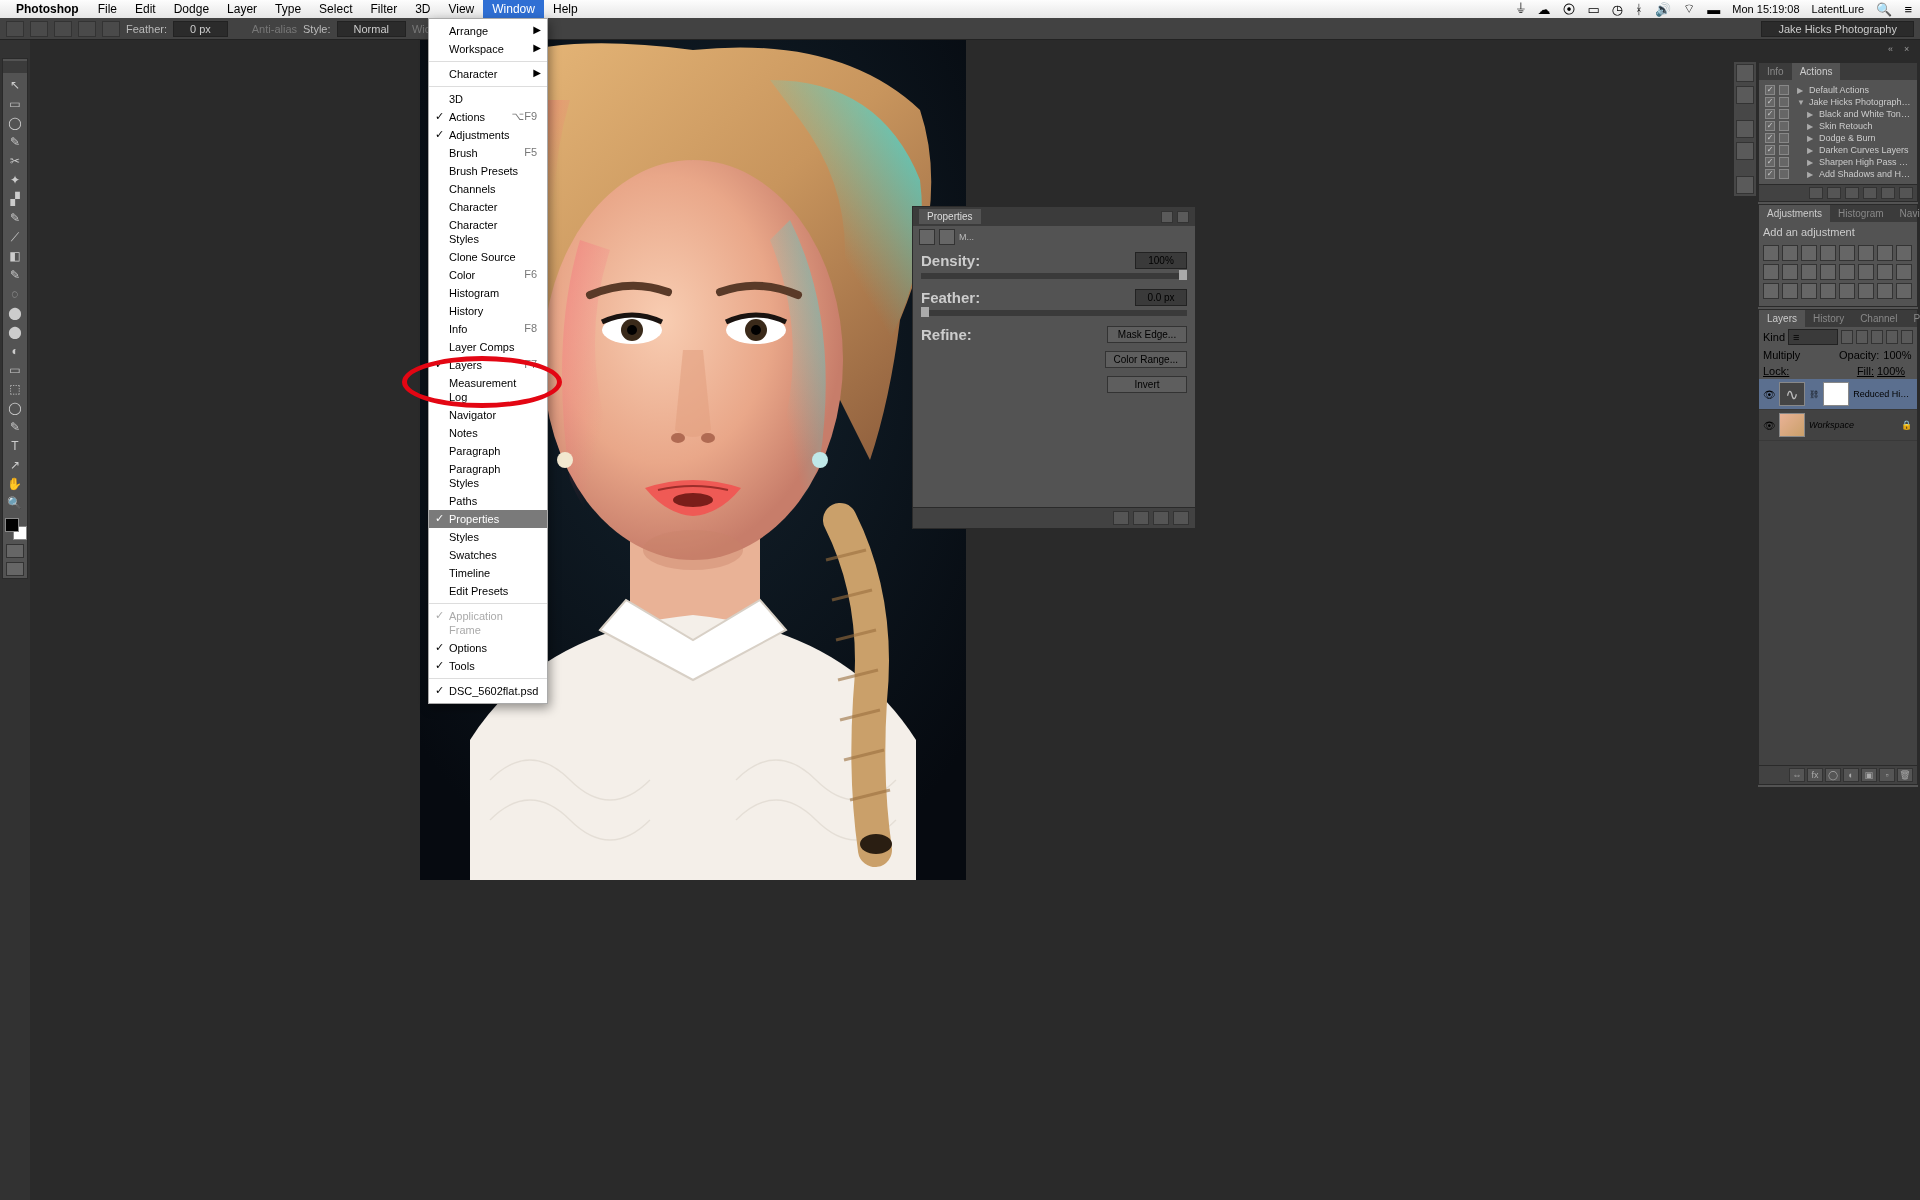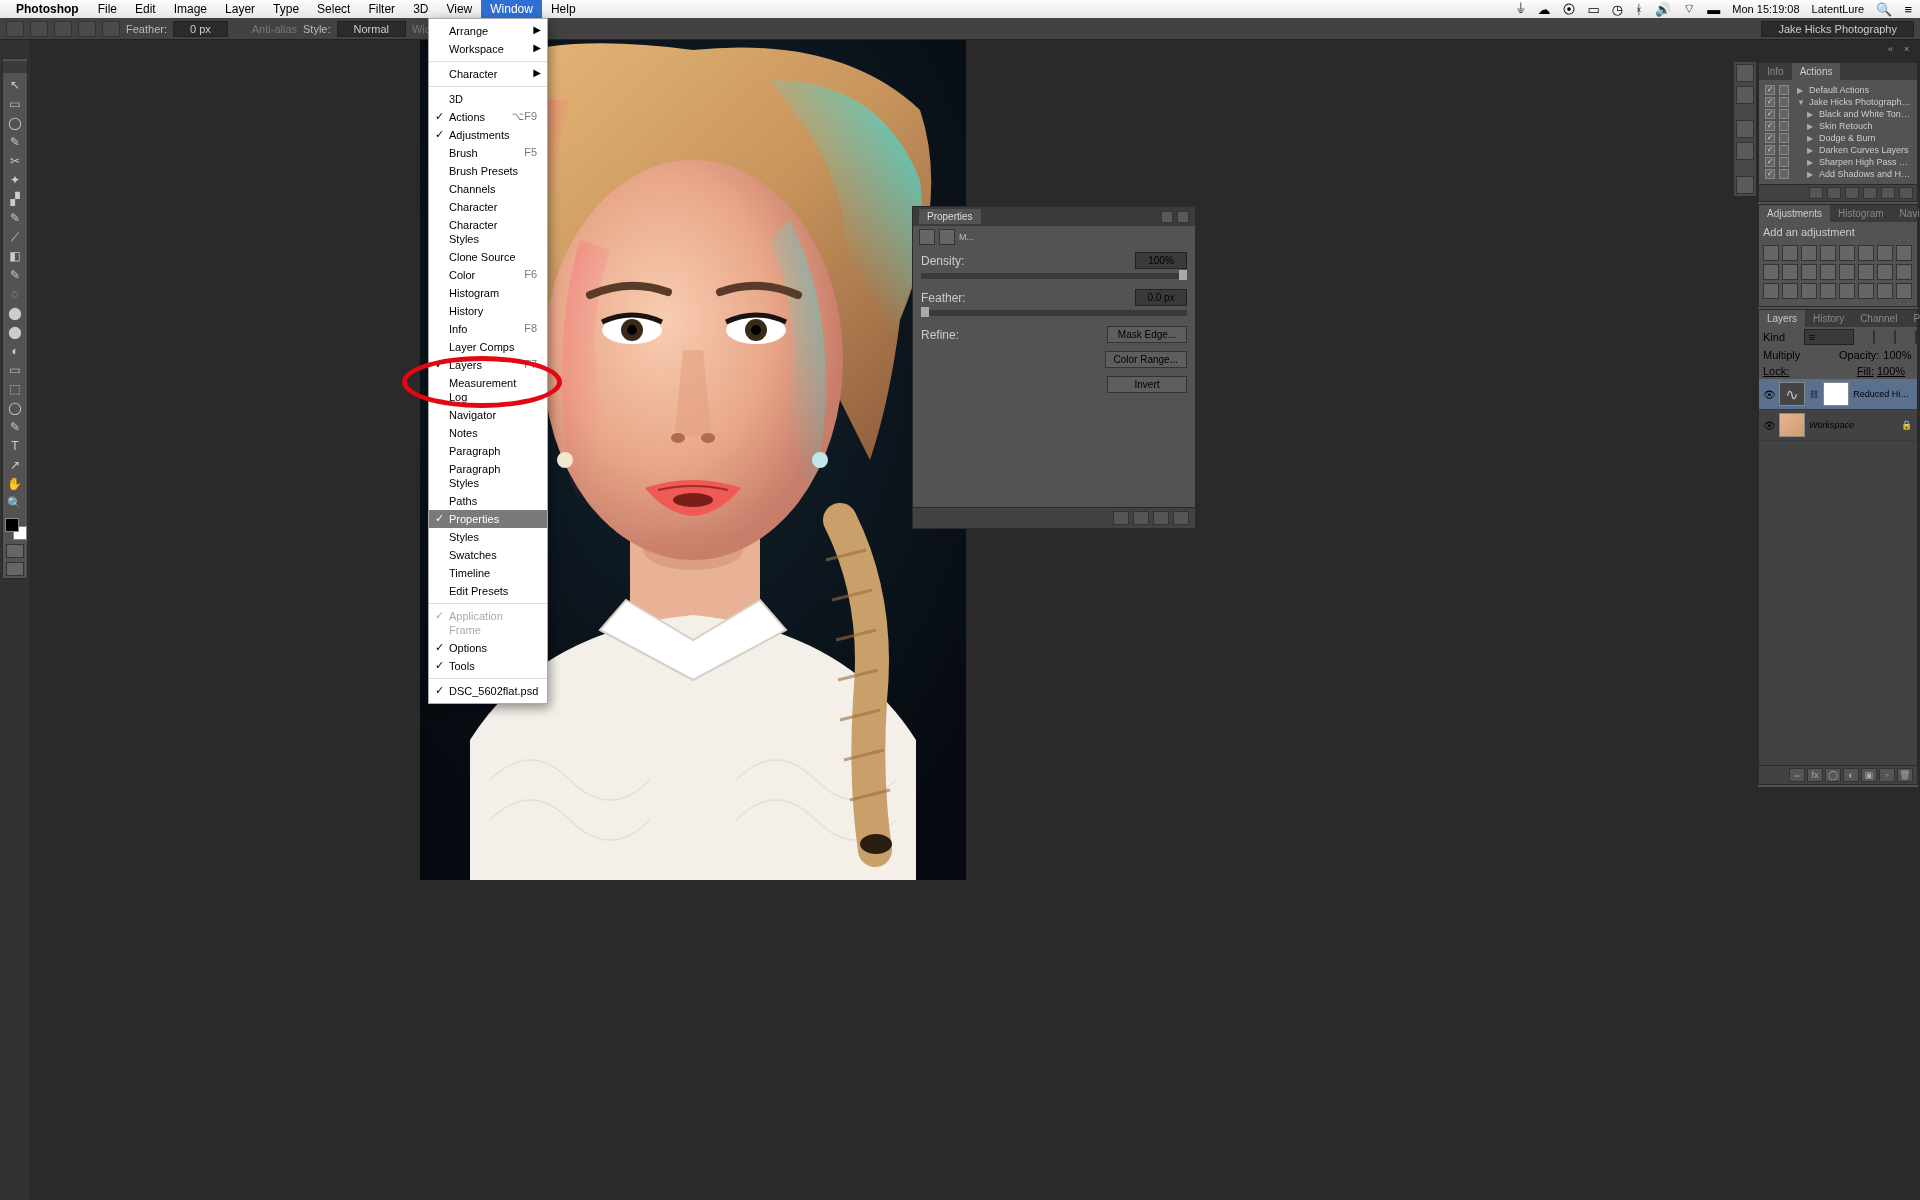--- a/index.html
+++ b/index.html
@@ -70,21 +70,21 @@
 .actions-list .act-label { font-size: 9px; white-space: nowrap; overflow: hidden; text-overflow: ellipsis; flex: 1; }
 .actions-ftr { display: flex; gap: 4px; padding: 2px 4px; background: #424242; border-top: 1px solid #2a2a2a; justify-content: flex-end; }
 .actions-ftr .fic { width: 14px; height: 12px; background: #555; border: 1px solid #333; }
 
 
 .adj-grid { display: grid; grid-template-columns: repeat(8, 16px); gap: 3px; padding: 3px 0; }
 .adj-grid .aic { width: 16px; height: 16px; background: #666; border: 1px solid #333; }
 
 
 .layers-panel { height: 476px; display: flex; flex-direction: column; }
-.layers-ctrl { display: flex; align-items: center; gap: 19px; padding: 2px 4px; font-size: 9px; }
+.layers-ctrl { display: flex; align-items: center; gap: 3px; padding: 2px 4px; font-size: 9px; }
 .layers-ctrl .sel { background: #3a3a3a; border: 1px solid #222; padding: 1px 4px; min-width: 50px; }
 .layers-ctrl .mini { width: 14px; height: 14px; background: #5a5a5a; border: 1px solid #333; }
 .layers-blend { display: flex; align-items: center; gap: 4px; padding: 2px 4px; font-size: 9px; }
 .layers-lock { display: flex; align-items: center; gap: 3px; padding: 2px 4px; font-size: 9px; text-decoration: underline; }
 .layer-stack { flex: 1; background: #424242; }
 .layer-row { display: flex; align-items: center; padding: 3px 4px; gap: 4px; border-bottom: 1px solid #393939; }
 .layer-row.selected { background: #5b6f8f; }
 .layer-row .eye { width: 12px; font-size: 10px; }
 .layer-row .thumb { width: 26px; height: 24px; background: #222; border: 1px solid #888; position: relative; overflow: hidden; }
 .layer-row .thumb.mask { background: #fff; }
@@ -101,42 +101,42 @@
 .properties-panel .pp-header .pp-icons { margin-left: auto; display: flex; gap: 4px; }
 .properties-panel .pp-header .pp-icons div { width: 12px; height: 12px; background: #5a5a5a; border: 1px solid #333; }
 .properties-panel .pp-sub { display: flex; align-items: center; gap: 4px; padding: 3px 6px; }
 .properties-panel .pp-sub .si { width: 16px; height: 16px; background: #666; border: 1px solid #333; }
 .properties-panel .pp-maskhdr { display: flex; align-items: center; gap: 6px; padding: 6px; }
 .properties-panel .pp-maskhdr .mthumb { width: 28px; height: 28px; background: #eee; border: 1px solid #888; }
 .properties-panel .pp-maskhdr .mlabel { font-size: 11px; font-weight: bold; color: #ddd; }
 .properties-panel .pp-maskhdr .mbtns { margin-left: auto; display: flex; gap: 4px; }
 .properties-panel .pp-maskhdr .mbtns div { width: 18px; height: 16px; background: #5e5e5e; border: 1px solid #333; }
 .properties-panel .pp-row { display: flex; align-items: center; padding: 4px 8px; gap: 6px; }
-.properties-panel .pp-row .pl { font-size: 12px; color: #ccc; width: 60px; }
+.properties-panel .pp-row .pl { font-size: 15px; color: #ccc; width: 60px; font-weight: bold; }
 .properties-panel .pp-row .pv { background: #3a3a3a; border: 1px solid #222; padding: 2px 6px; font-size: 10px; width: 52px; text-align: center; margin-left: auto; }
 .properties-panel .slider { height: 6px; background: #3a3a3a; margin: 0 8px 6px; position: relative; }
 .properties-panel .slider .knob { position: absolute; top: -3px; width: 8px; height: 10px; background: #aaa; }
 .properties-panel .pp-btn { background: #5e5e5e; border: 1px solid #333; padding: 2px 8px; text-align: center; font-size: 10px; min-width: 80px; margin-left: auto; }
 .properties-panel .pp-ftr { display: flex; gap: 4px; padding: 3px 6px; background: #424242; border-top: 1px solid #2a2a2a; justify-content: flex-end; margin-top: 110px; }
 .properties-panel .pp-ftr .fic { width: 16px; height: 14px; background: #555; border: 1px solid #333; }
 
 
 .panel-top-ctrl { position: absolute; right: 2px; top: 24px; width: 160px; height: 18px; display: flex; justify-content: flex-end; gap: 6px; padding: 2px 4px; }
 .panel-top-ctrl .pc { width: 10px; height: 10px; font-size: 9px; color: #999; }
 
 </style>
 </head>
 <body>
 
 <div class="menubar">
   <span class="apple"></span>
   <span class="app-name">Photoshop</span>
   <span class="menu-item">File</span>
   <span class="menu-item">Edit</span>
-  <span class="menu-item">Image</span>
+  <span class="menu-item">Dodge</span>
   <span class="menu-item">Layer</span>
   <span class="menu-item">Type</span>
   <span class="menu-item">Select</span>
   <span class="menu-item">Filter</span>
   <span class="menu-item">3D</span>
   <span class="menu-item">View</span>
   <span class="menu-item active">Window</span>
   <span class="menu-item">Help</span>
   <div class="right">
     <span class="ic">⏚</span>

